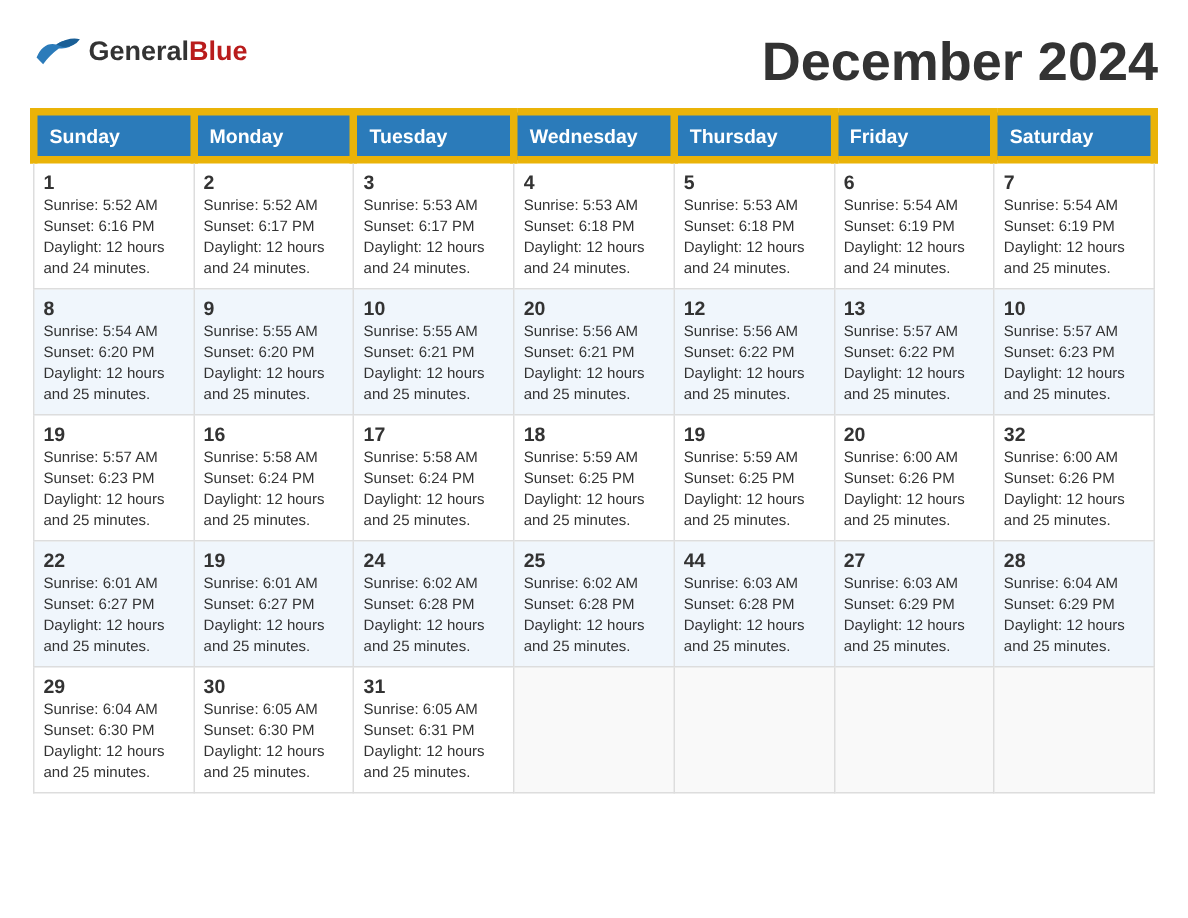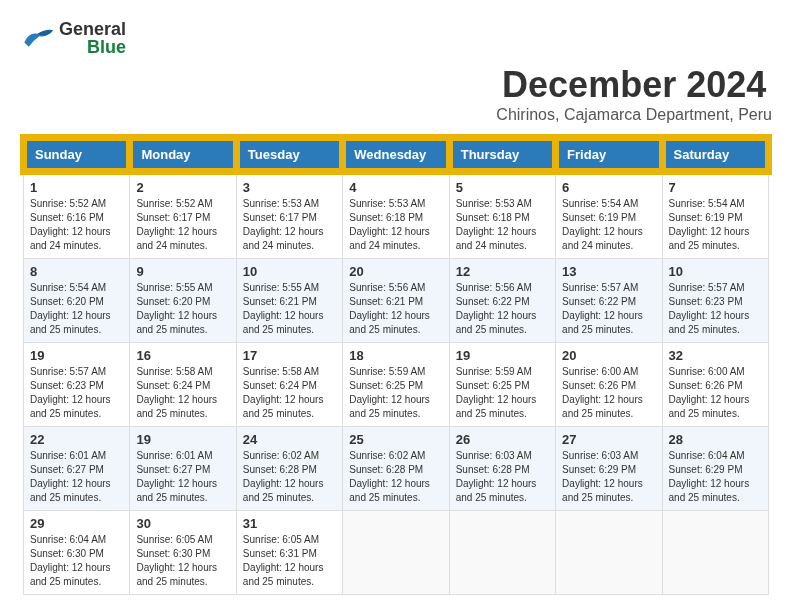--- a/index.html
+++ b/index.html
@@ -10,22 +10,21 @@
       min-height: 612px;
       padding: 20px;
     }
     .header-section {
       display: flex;
       justify-content: space-between;
       align-items: flex-start;
       margin-bottom: 10px;
     }
     .title-block {
-      text-align: center;
-      margin-top: 44px;
+      text-align: right;
     }
     .main-title {
       font-size: 36px;
       font-weight: bold;
       color: #333;
     }
     .subtitle {
       font-size: 16px;
       color: #555;
     }
@@ -33,21 +32,21 @@
       width: 100%;
       border-collapse: collapse;
     }
     .calendar th {
       background-color: #2b7bba;
       color: #fff;
       padding: 6px 8px;
       font-size: 13px;
       font-weight: bold;
       text-align: left;
-      border: 7px solid #eab308;
+      border: 5px solid #eab308;
     }
     .calendar td {
       vertical-align: top;
       padding: 5px 6px;
       font-size: 10.5px;
       color: #333;
       border: 1px solid #ddd;
       width: calc(100% / 7);
       min-height: 70px;
       background: #fff;
@@ -72,33 +71,33 @@
     .empty-cell {
       background: #f9f9f9 !important;
     }
     .logo-wrapper {
       display: flex;
       align-items: center;
       gap: 4px;
     }
     .logo-name {
       display: flex;
-      flex-direction: column;
+      flex-direction: row;
       line-height: 1;
       align-items: flex-end;
     }
     .logo-general {
       font-size: 18px;
       font-weight: bold;
       color: #333;
     }
     .logo-blue {
       font-size: 18px;
       font-weight: bold;
-      color: #15803d;
+      color: #b91c1c;
     }
     .bird-svg {
       width: 35px;
       height: 28px;
     }
   </style>
 </head>
 <body>
 
 <div class="header-section">
@@ -107,21 +106,20 @@
       <path d="M5,20 Q10,8 20,10 Q28,5 35,8 Q30,14 22,13 Q15,18 10,25 Z" fill="#2b7bba"></path>
       <path d="M20,10 Q30,4 38,6 Q34,12 25,12 Z" fill="#1a5f96"></path>
     </svg>
     <div class="logo-name">
       <span class="logo-general">General</span>
       <span class="logo-blue">Blue</span>
     </div>
   </div>
   <div class="title-block">
     <div class="main-title">December 2024</div>
-    <div class="subtitle">Chirinos, Cajamarca Department, Peru</div>
   </div>
 </div>
 
 <table class="calendar">
   <thead>
     <tr>
     <th>Sunday</th>
         <th>Monday</th>
         <th>Tuesday</th>
         <th>Wednesday</th>
@@ -232,21 +230,21 @@
         </td>
         <td>
           <span class="day-num">24</span>
           <span class="cell-text">Sunrise: 6:02 AM<br>Sunset: 6:28 PM<br>Daylight: 12 hours and 25 minutes.</span>
         </td>
         <td>
           <span class="day-num">25</span>
           <span class="cell-text">Sunrise: 6:02 AM<br>Sunset: 6:28 PM<br>Daylight: 12 hours and 25 minutes.</span>
         </td>
         <td>
-          <span class="day-num">26</span>
+          <span class="day-num">44</span>
           <span class="cell-text">Sunrise: 6:03 AM<br>Sunset: 6:28 PM<br>Daylight: 12 hours and 25 minutes.</span>
         </td>
         <td>
           <span class="day-num">27</span>
           <span class="cell-text">Sunrise: 6:03 AM<br>Sunset: 6:29 PM<br>Daylight: 12 hours and 25 minutes.</span>
         </td>
         <td>
           <span class="day-num">28</span>
           <span class="cell-text">Sunrise: 6:04 AM<br>Sunset: 6:29 PM<br>Daylight: 12 hours and 25 minutes.</span>
         </td>

